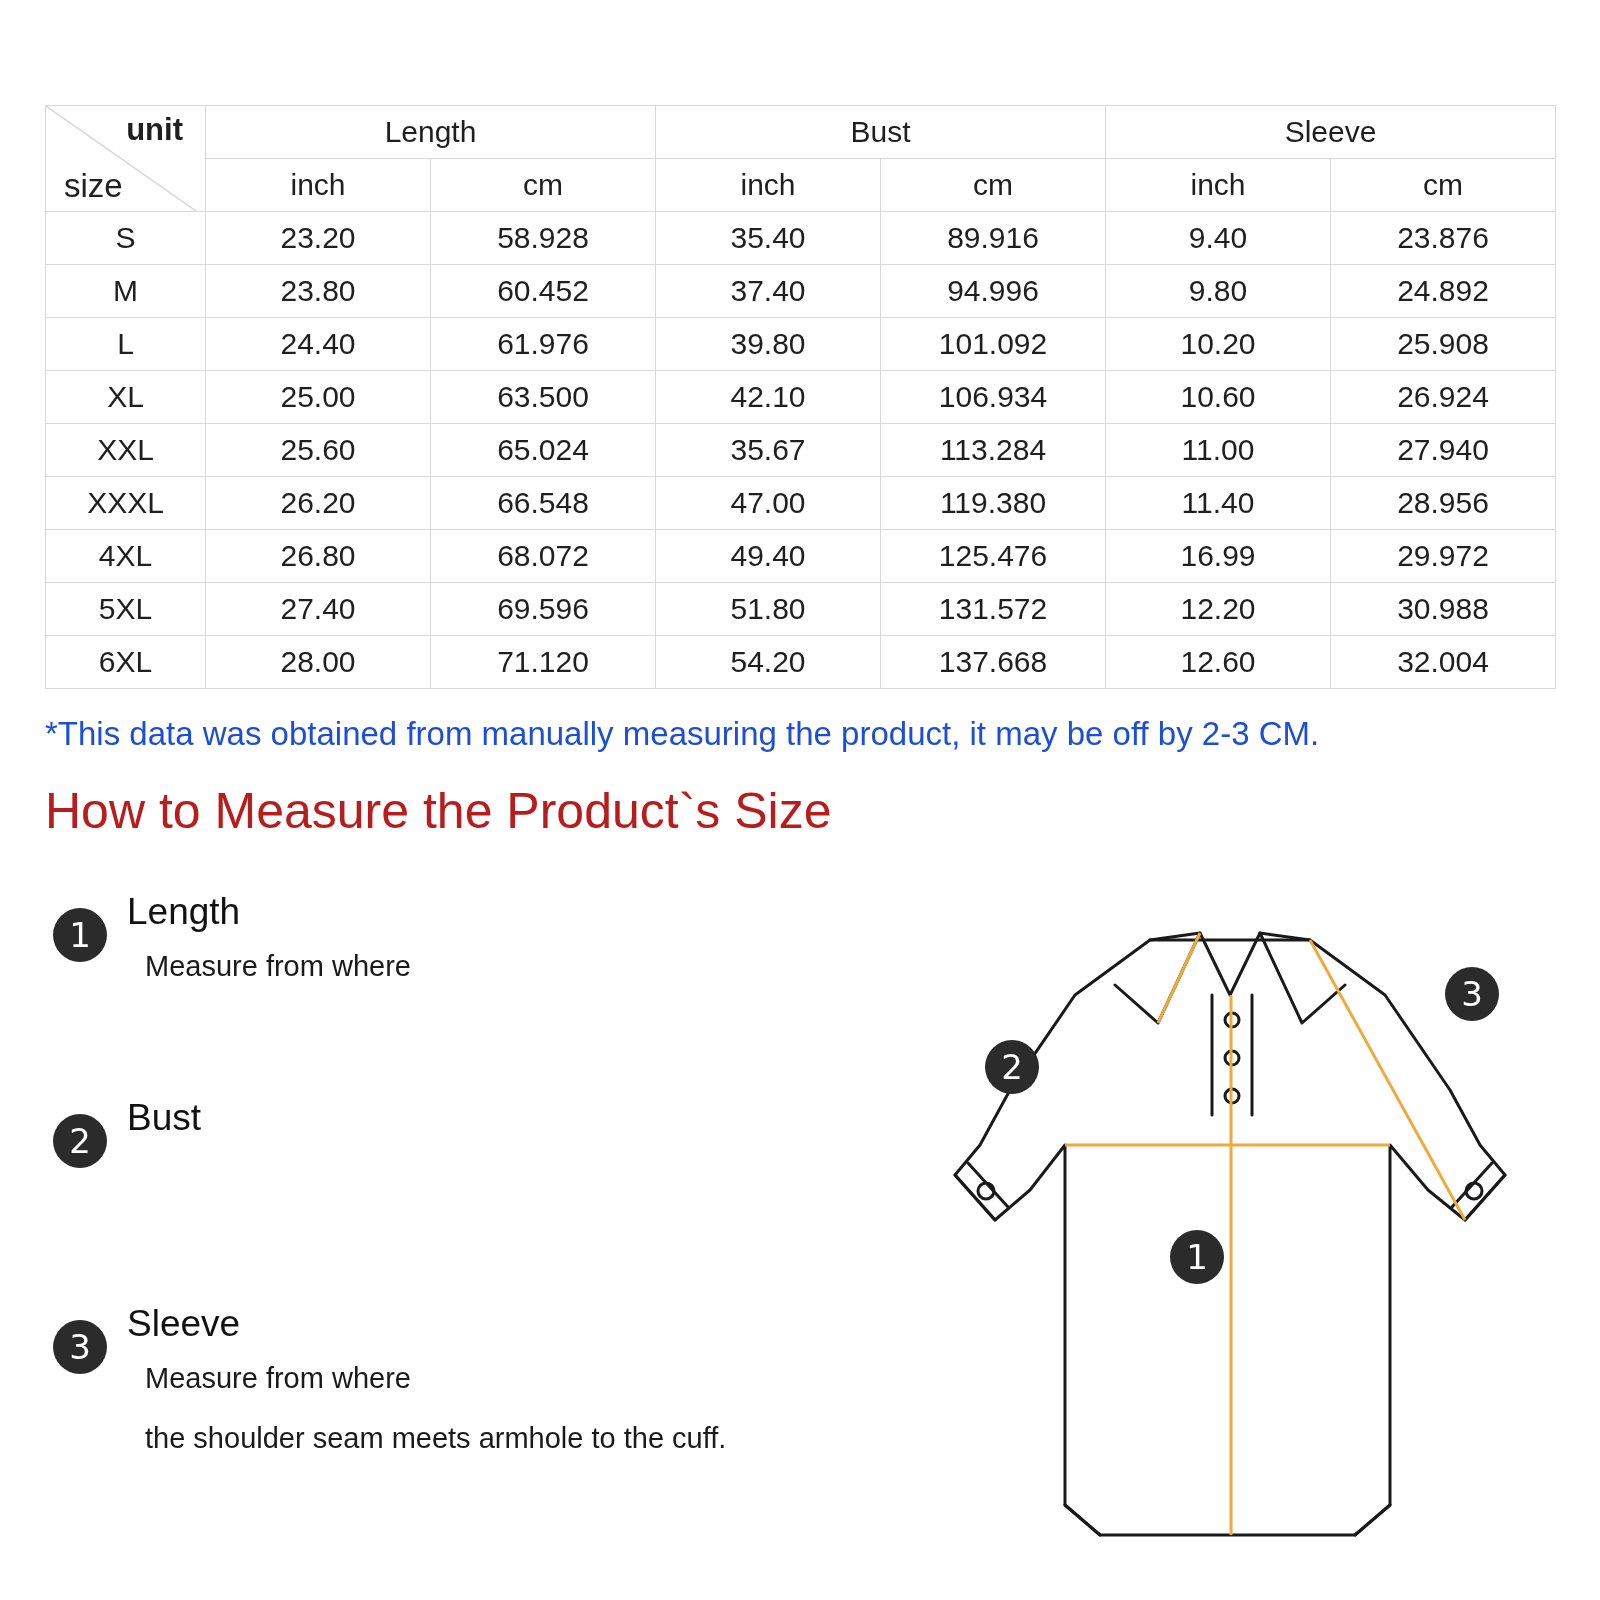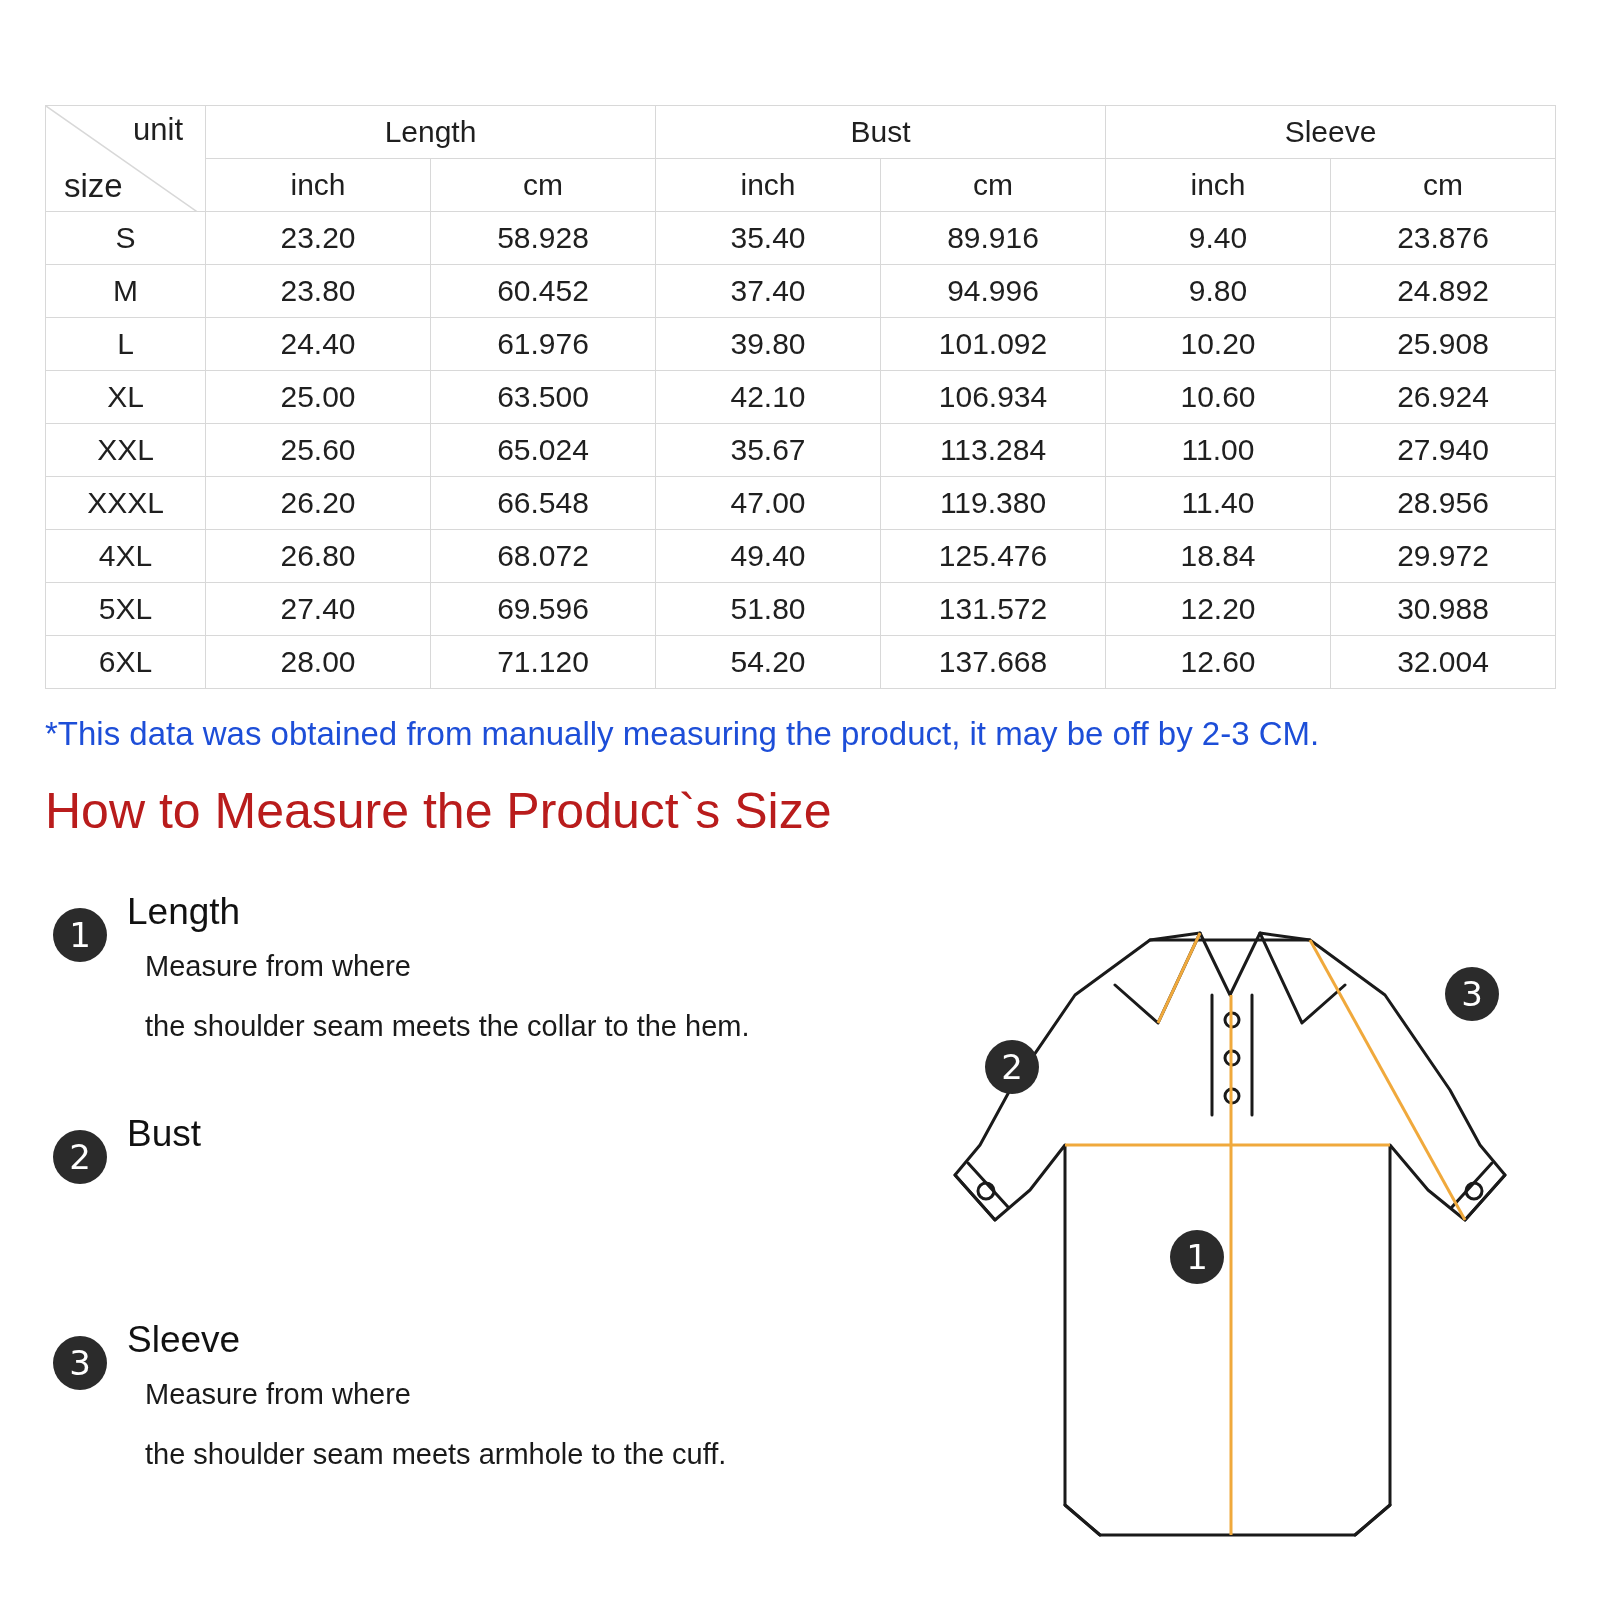--- a/index.html
+++ b/index.html
@@ -64,20 +64,21 @@
     position: absolute;
     left: 0; top: 0; right: 0; bottom: 0;
     overflow: hidden;
   }
   td.corner .diag svg { display: block; }
   td.corner .unit-lbl {
     position: absolute;
     right: 22px;
     top: 6px;
     font-size: 31px;
+    font-weight: bold;
   }
   td.corner .size-lbl {
     position: absolute;
     left: 18px;
     bottom: 6px;
     font-size: 33px;
   }
   .col-size { width: 160px; }
   .col-val  { width: 225px; }
 
@@ -261,21 +262,21 @@
           <td>119.380</td>
           <td>11.40</td>
           <td>28.956</td>
         </tr>
         <tr>
           <td>4XL</td>
           <td>26.80</td>
           <td>68.072</td>
           <td>49.40</td>
           <td>125.476</td>
-          <td>18.84</td>
+          <td>16.99</td>
           <td>29.972</td>
         </tr>
         <tr>
           <td>5XL</td>
           <td>27.40</td>
           <td>69.596</td>
           <td>51.80</td>
           <td>131.572</td>
           <td>12.20</td>
           <td>30.988</td>
@@ -298,21 +299,20 @@
   <div class="how-title">How to Measure the Product`s Size</div>
 
   <div class="steps">
 
     <div class="step">
       <span class="badge">1</span>
       <div class="step-body">
         <div class="step-name">Length</div>
         <div class="step-desc">
           <span>Measure from where</span>
-          <span class="l2">the shoulder seam meets the collar to the hem.</span>
         </div>
       </div>
     </div>
 
     <div class="step">
       <span class="badge">2</span>
       <div class="step-body">
         <div class="step-name">Bust</div>
       </div>
     </div>

